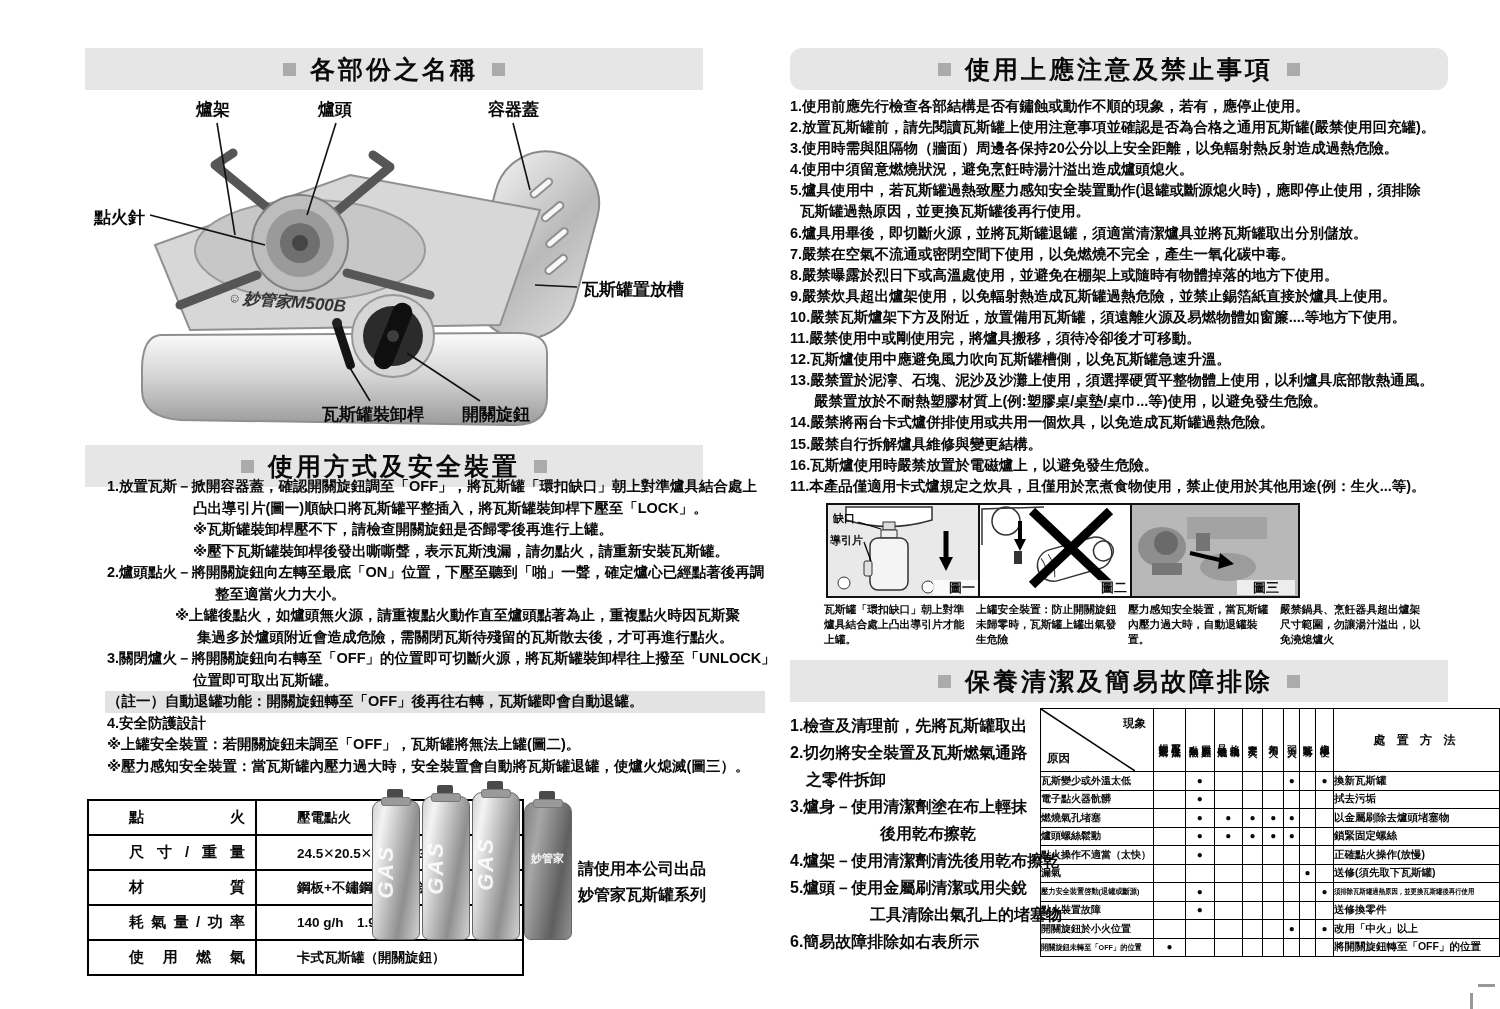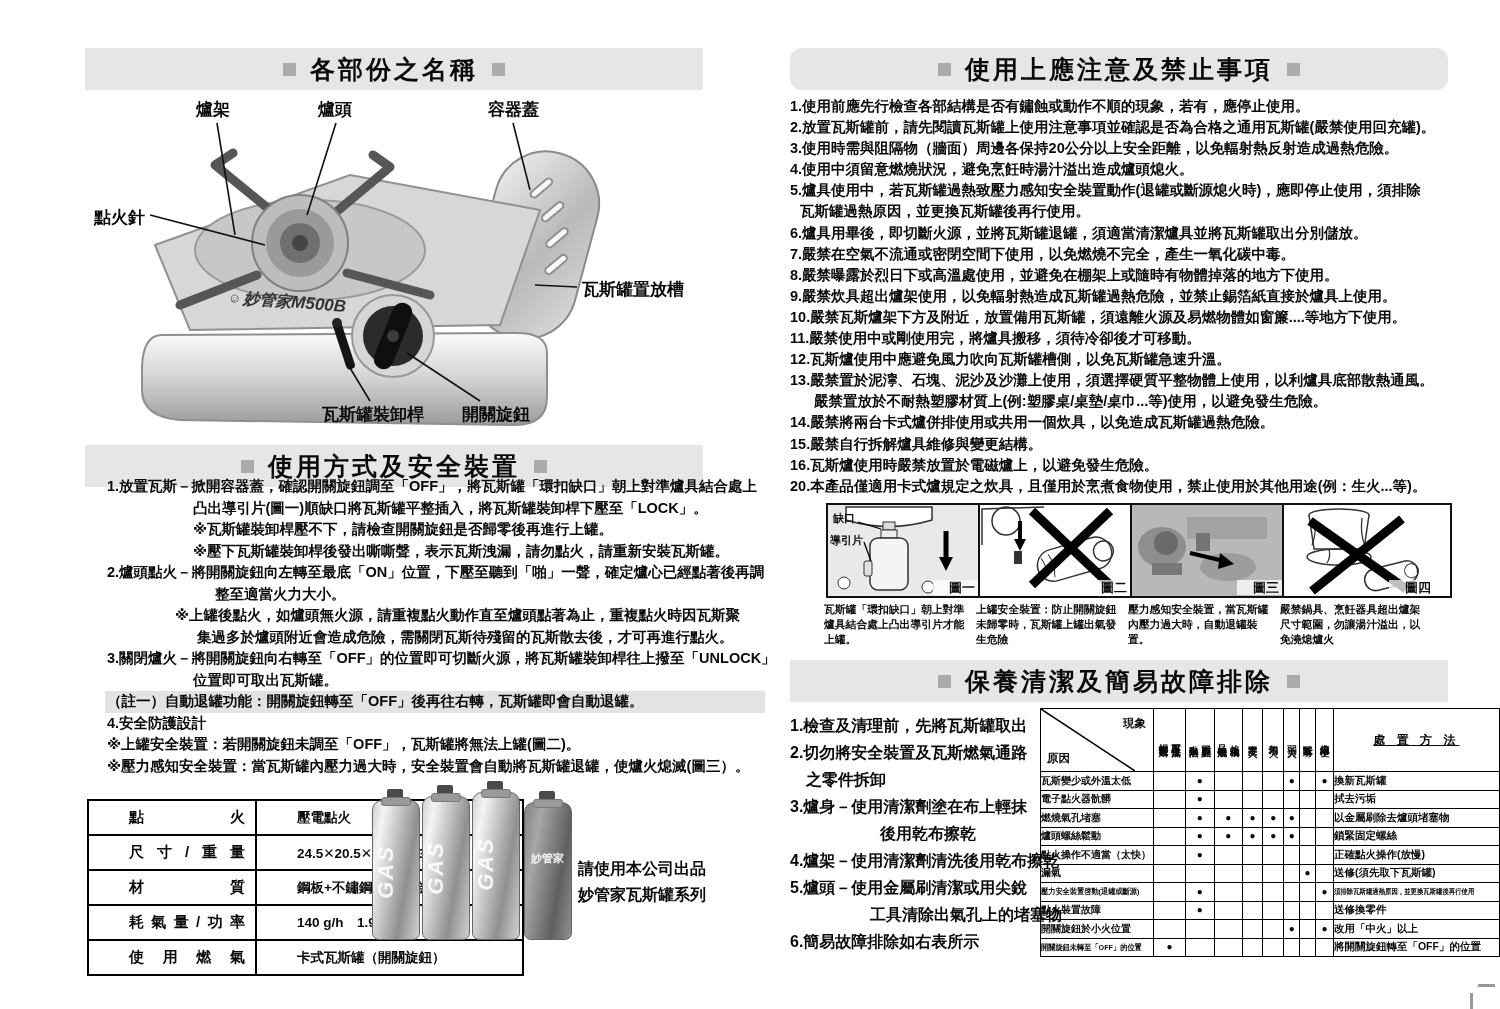--- a/index.html
+++ b/index.html
@@ -64,21 +64,21 @@
 
   
   #trouble-table{position:absolute;left:1040px;top:708px;border-collapse:collapse;table-layout:fixed;}
   #trouble-table th,#trouble-table td{border:1.5px solid #000;padding:0;font-weight:bold;overflow:hidden;}
   #trouble-table .corner{position:relative;width:94px;height:62px;margin-left:44px;}
   .corner svg{position:absolute;left:0;top:0;}
   .corner .c-top{position:absolute;right:7px;top:7px;font-size:11.5px;}
   .corner .c-bot{position:absolute;left:6px;bottom:5px;font-size:11.5px;}
   .v-head{writing-mode:vertical-lr;text-orientation:upright;white-space:pre-line;font-size:9.5px;line-height:12.5px;font-weight:bold;margin:0 auto;letter-spacing:-1px;}
   #trouble-table th.sym{height:62px;vertical-align:middle;text-align:center;}
-  #trouble-table th.treat-head{width:123px;font-size:12px;letter-spacing:4px;text-align:center;text-decoration:underline;}
+  #trouble-table th.treat-head{width:123px;font-size:12px;letter-spacing:4px;text-align:center;}
   #trouble-table td{height:17.5px;}
   td.cause{width:94px;font-size:10px;padding-left:3px;white-space:nowrap;text-align:left;}
   td.cause.sm{font-size:8px;transform-origin:left center;}
   td.cause.sm .inner{display:inline-block;transform:scaleX(.9);transform-origin:left center;white-space:nowrap;}
   td.dotc{text-align:center;font-size:10px;line-height:10px;}
   td.treatment{font-size:10.5px;padding-left:4px;white-space:nowrap;text-align:left;}
   td.treatment.sm{font-size:7.5px;}
   td.treatment.sm .inner{display:inline-block;transform:scaleX(.85);transform-origin:left center;white-space:nowrap;}
 
   .crop{position:absolute;background:#999;}
@@ -266,21 +266,21 @@
       <div class="nline n-ind0">8.嚴禁曝露於烈日下或高溫處使用，並避免在棚架上或隨時有物體掉落的地方下使用。</div>
       <div class="nline n-ind0">9.嚴禁炊具超出爐架使用，以免輻射熱造成瓦斯罐過熱危險，並禁止錫箔紙直接於爐具上使用。</div>
       <div class="nline n-ind0">10.嚴禁瓦斯爐架下方及附近，放置備用瓦斯罐，須遠離火源及易燃物體如窗簾....等地方下使用。</div>
       <div class="nline n-ind0">11.嚴禁使用中或剛使用完，將爐具搬移，須待冷卻後才可移動。</div>
       <div class="nline n-ind0">12.瓦斯爐使用中應避免風力吹向瓦斯罐槽側，以免瓦斯罐急速升溫。</div>
       <div class="nline n-ind0">13.嚴禁置於泥濘、石塊、泥沙及沙灘上使用，須選擇硬質平整物體上使用，以利爐具底部散熱通風。</div>
       <div class="nline n-ind2">嚴禁置放於不耐熱塑膠材質上(例:塑膠桌/桌墊/桌巾...等)使用，以避免發生危險。</div>
       <div class="nline n-ind0">14.嚴禁將兩台卡式爐併排使用或共用一個炊具，以免造成瓦斯罐過熱危險。</div>
       <div class="nline n-ind0">15.嚴禁自行拆解爐具維修與變更結構。</div>
       <div class="nline n-ind0">16.瓦斯爐使用時嚴禁放置於電磁爐上，以避免發生危險。</div>
-      <div class="nline n-ind0">20.本產品僅適用卡式爐規定之炊具，且僅用於烹煮食物使用，禁止使用於其他用途(例：生火...等)。</div>
+      <div class="nline n-ind0">11.本產品僅適用卡式爐規定之炊具，且僅用於烹煮食物使用，禁止使用於其他用途(例：生火...等)。</div>
     </div>
 
   <div class="figbox gray" style="left:826px;">
     <svg width="140" height="91" viewBox="0 0 140 91">
       <path d="M18,2 h86 v13 q-43,13 -86,0 z" fill="#fff" stroke="#333" stroke-width="1.5"></path>
       <rect x="55" y="17" width="12" height="8" fill="#ddd" stroke="#333"></rect>
       <rect x="53" y="25" width="16" height="8" fill="#eee" stroke="#333"></rect>
       <rect x="42" y="33" width="38" height="52" rx="8" fill="#f4f4f4" stroke="#333" stroke-width="1.5"></rect>
       <rect x="36" y="56" width="8" height="15" rx="2" fill="#e0e0e0" stroke="#333"></rect>
       <circle cx="16" cy="78" r="6" fill="#fff" stroke="#333"></circle>
@@ -317,35 +317,20 @@
       <ellipse cx="30" cy="42" rx="24" ry="20" fill="#8e8e8e"></ellipse>
       <circle cx="34" cy="38" r="12" fill="#6a6a6a"></circle>
       <rect x="20" y="58" width="30" height="12" fill="#777"></rect>
       <ellipse cx="96" cy="62" rx="28" ry="14" fill="#9c9c9c"></ellipse>
       <rect x="64" y="28" width="14" height="18" fill="#747474"></rect>
       <line x1="58" y1="48" x2="92" y2="56" stroke="#000" stroke-width="4"></line>
       <polygon points="88,48 102,59 86,64" fill="#000"></polygon>
     </svg>
     <span class="fig-num">圖三</span>
   </div>
-  <div class="figbox" style="left:1282px;">
-    <svg width="140" height="91" viewBox="0 0 140 91">
-      <ellipse cx="55" cy="10" rx="30" ry="6" fill="#fff" stroke="#333" stroke-width="1.5"></ellipse>
-      <path d="M25,10 L30,44 L80,44 L85,10" fill="#fff" stroke="#333" stroke-width="1.5"></path>
-      <path d="M30,14 q3,14 -2,26 M78,13 q-2,16 3,28 M45,44 q2,8 -2,14" fill="none" stroke="#333" stroke-width="1.3"></path>
-      <ellipse cx="55" cy="52" rx="32" ry="8" fill="none" stroke="#333" stroke-width="1.5"></ellipse>
-      <g transform="rotate(-14 106 70)">
-        <rect x="80" y="60" width="54" height="22" rx="11" fill="#fff" stroke="#333" stroke-width="1.5"></rect>
-        <circle cx="128" cy="71" r="7" fill="none" stroke="#333"></circle>
-      </g>
-      <line x1="26" y1="16" x2="122" y2="84" stroke="#000" stroke-width="9"></line>
-      <line x1="118" y1="14" x2="28" y2="86" stroke="#000" stroke-width="9"></line>
-    </svg>
-    <span class="fig-num">圖四</span>
-  </div>
 
   <div class="fig-caption" style="left:824px;">瓦斯罐「環扣缺口」朝上對準爐具結合處上凸出導引片才能上罐。</div>
   <div class="fig-caption" style="left:976px;">上罐安全裝置：防止開關旋鈕未歸零時，瓦斯罐上罐出氣發生危險</div>
   <div class="fig-caption" style="left:1128px;">壓力感知安全裝置，當瓦斯罐內壓力過大時，自動退罐裝置。</div>
   <div class="fig-caption" style="left:1280px;">嚴禁鍋具、烹飪器具超出爐架尺寸範圍，勿讓湯汁溢出，以免澆熄爐火</div>
 
   <div class="sec-bar" style="left:790px;top:660px;width:658px;">
     <span class="sq"></span>
     <span class="sec-title">保養清潔及簡易故障排除</span>
     <span class="sq"></span>

